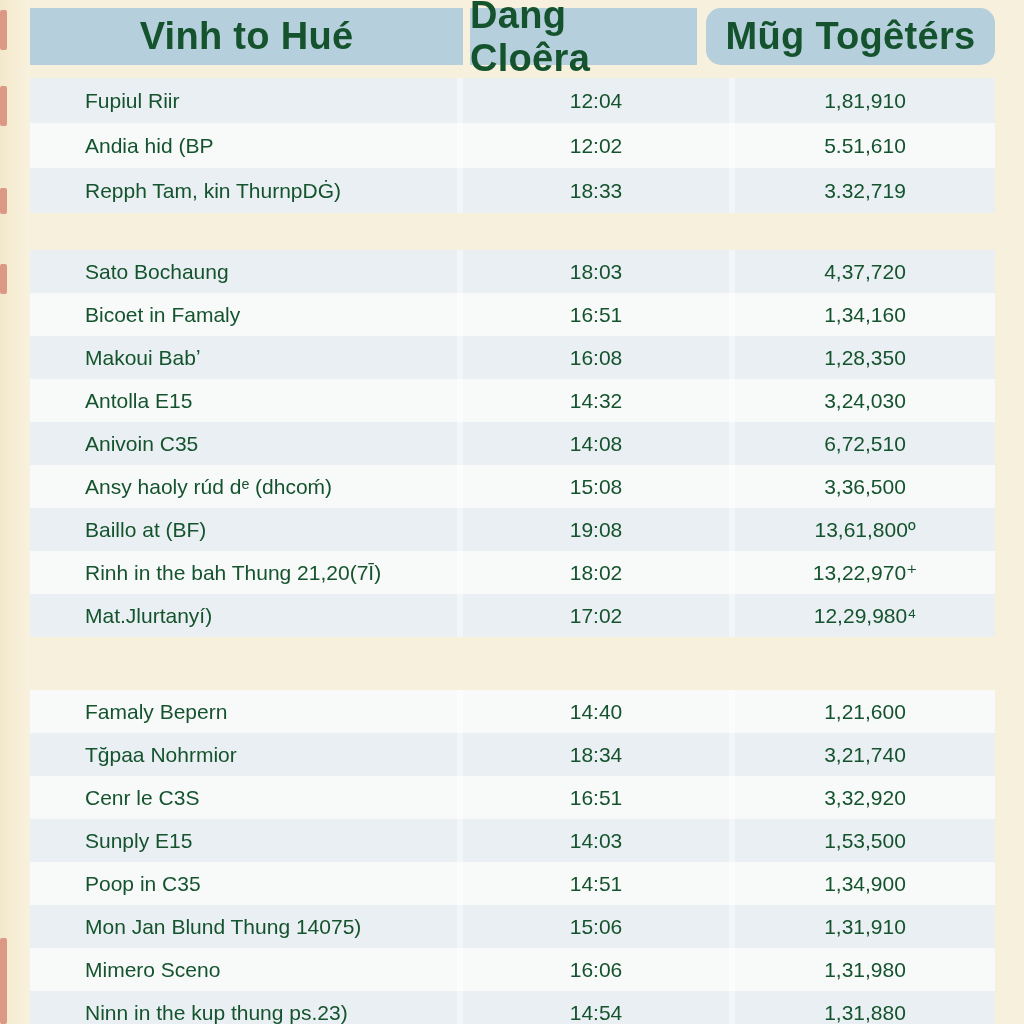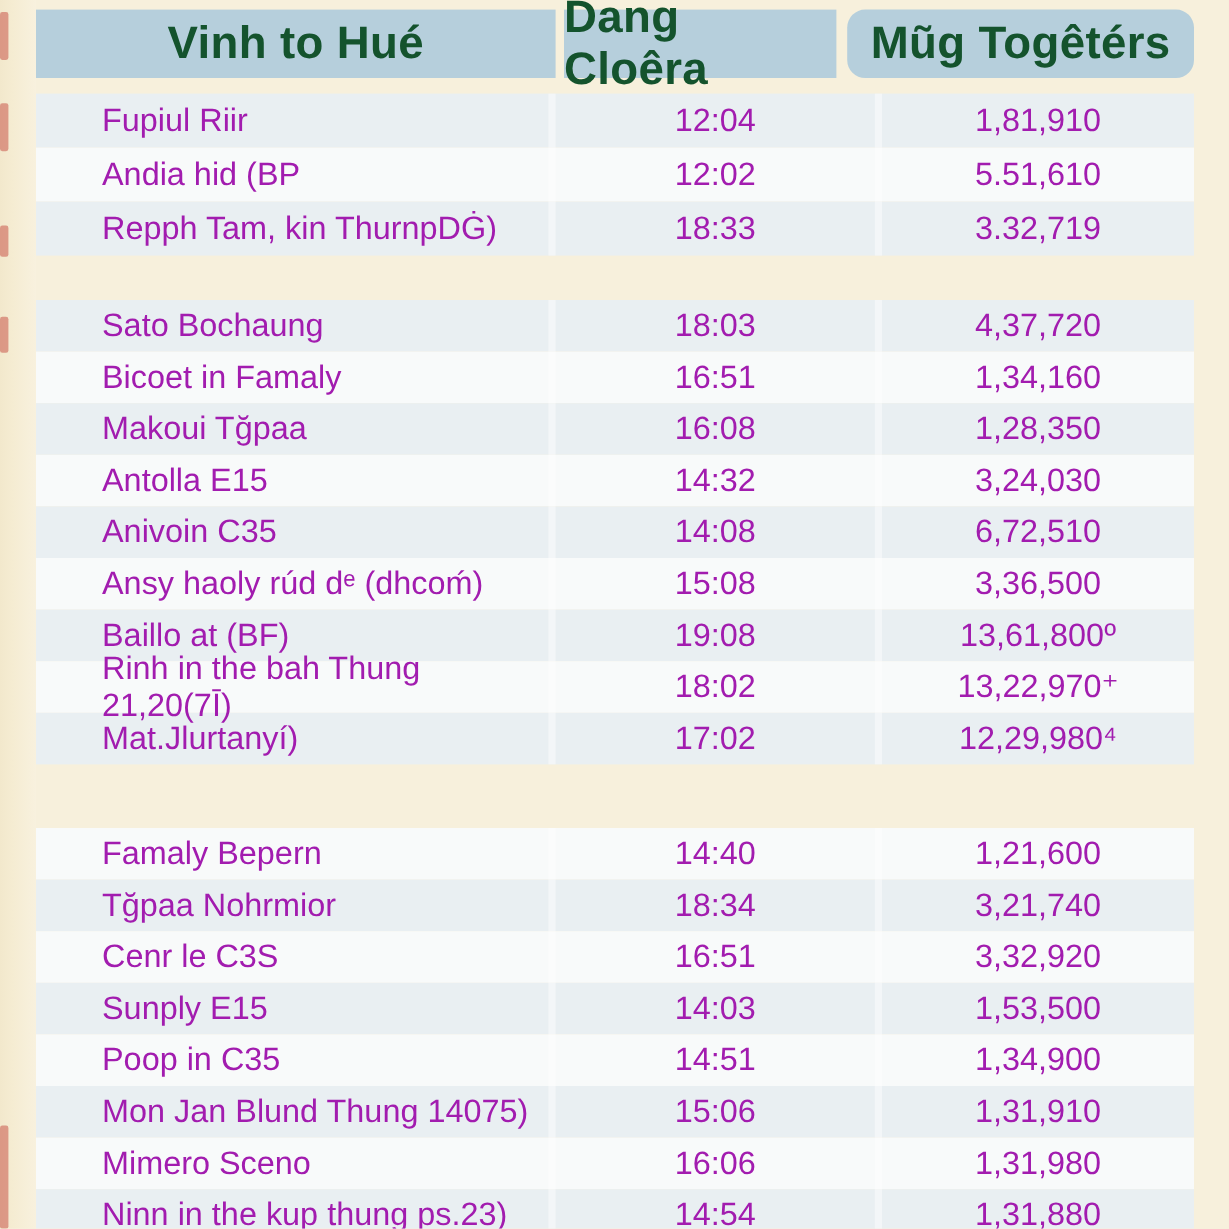--- a/index.html
+++ b/index.html
@@ -30,21 +30,21 @@
     letter-spacing:0.3px;
   }
   .th-1{width:433px;margin-right:7px;}
   .th-2{width:227px;margin-right:9px;}
   .th-3{flex:1;border-radius:15px;}
   
   .tbody{position:absolute;left:30px;top:78px;width:965px;}
   .section{display:block;}
   .row{
     display:flex;height:43px;align-items:flex-start;
-    font-size:27px;font-weight:500;color:#a21caf;
+    font-size:21px;font-weight:500;color:#14532d;
   }
   .section.tall .row{height:45px;}
   .section .row:nth-child(odd){background:#e9eff2;}
   .section .row:nth-child(even){background:#f8fafa;}
   .section.invert .row:nth-child(odd){background:#f8fafa;}
   .section.invert .row:nth-child(even){background:#e9eff2;}
   .cell{height:100%;display:flex;align-items:center;box-sizing:border-box;}
   .c0{width:433px;padding-left:55px;border-right:6px solid rgba(255,255,255,0.45);}
   .c1{width:272px;justify-content:center;border-right:6px solid rgba(255,255,255,0.45);}
   .c2{flex:1;justify-content:center;}
@@ -90,21 +90,21 @@
           <div class="cell c0">Sato Bochaung</div>
           <div class="cell c1">18:03</div>
           <div class="cell c2">4,37,720</div>
         </div>
         <div class="row">
           <div class="cell c0">Bicoet in Famaly</div>
           <div class="cell c1">16:51</div>
           <div class="cell c2">1,34,160</div>
         </div>
         <div class="row">
-          <div class="cell c0">Makoui Tğpaa</div>
+          <div class="cell c0">Makoui Babʼ</div>
           <div class="cell c1">16:08</div>
           <div class="cell c2">1,28,350</div>
         </div>
         <div class="row">
           <div class="cell c0">Antolla E15</div>
           <div class="cell c1">14:32</div>
           <div class="cell c2">3,24,030</div>
         </div>
         <div class="row">
           <div class="cell c0">Anivoin C35</div>

